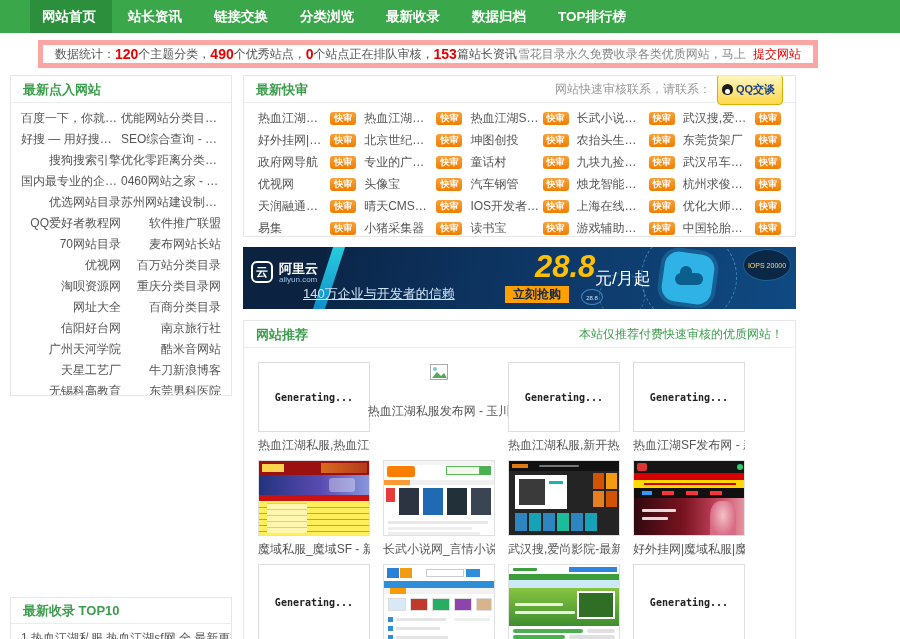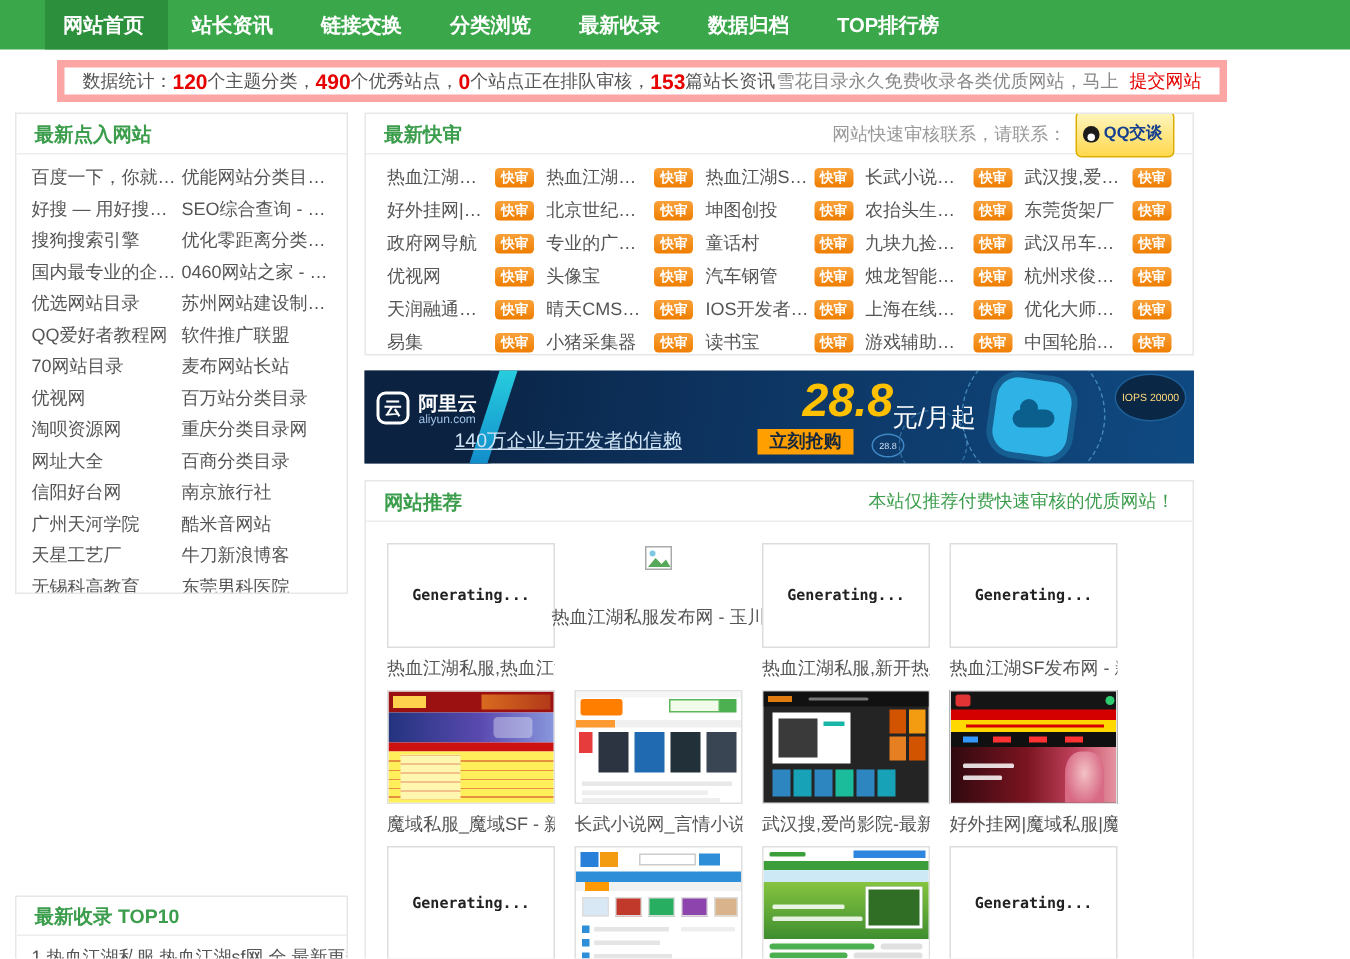--- a/index.html
+++ b/index.html
@@ -17,21 +17,21 @@
 
   
   .stats { position:absolute; top:40px; left:10px; width:780px; height:28px;
            border:5px solid #fca5a5; background:#fff; display:flex; align-items:center;
            padding:0 12px; font-size:12px; color:#555;margin-left:28px; }
   .stats .num { color:#e60000; font-weight:bold; font-size:14px; }
   .stats .right { margin-left:auto; color:#888; }
   .stats .right a { color:#e60000; margin-left:4px; }
 
   
-  .panel { position:absolute; background:#fff; border:1px solid #e7e7e7; overflow:hidden; }
+  .panel { position:absolute; background:#fff; border:1px solid #e7e7e7; overflow:hidden;text-align:right; }
   .p-head { height:27px; line-height:27px; padding:0 12px; border-bottom:1px solid #ededed;
             color:#3c9e4d; font-weight:bold; font-size:13px; display:flex; align-items:center; }
   .p-head .head-note { margin-left:auto; font-weight:normal; font-size:12px; }
 
   
   #panel-latest { left:10px; top:75px; width:222px; height:321px; }
   .site-list { display:flex; flex-wrap:wrap; padding:5px 10px 0; }
   .site-list a { width:50%; font-size:12px; color:#555; line-height:21px; white-space:nowrap;
                  overflow:hidden; text-overflow:ellipsis; }
 

